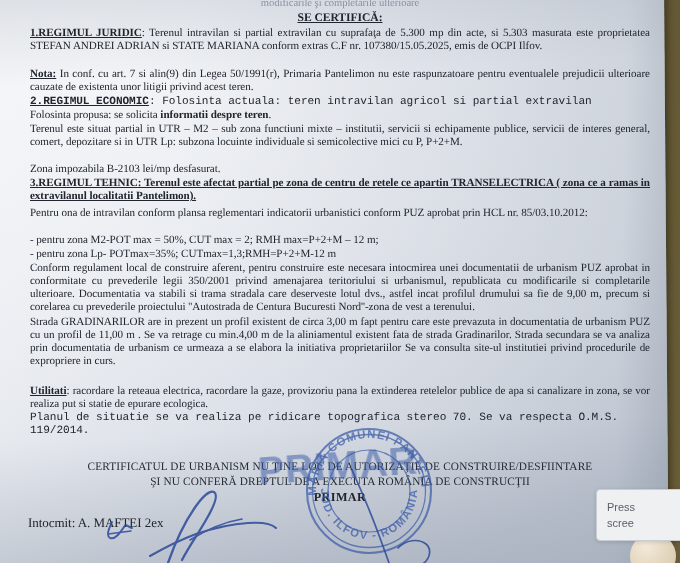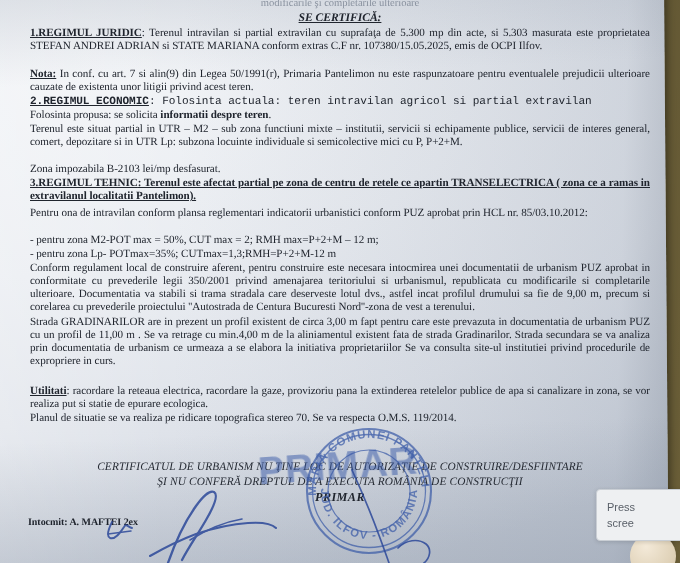--- a/index.html
+++ b/index.html
@@ -75,21 +75,21 @@
     text-rendering: geometricPrecision;
   }
 
   .blk {
     left: 30px;
     width: 620px;
     text-align: justify;
     text-justify: inter-word;
   }
 
-  .ctr { text-align: center; width: 620px; left: 30px; font-style: italic; }
+  .ctr { text-align: center; width: 620px; left: 30px; }
 
   b, .b { font-weight: bold; }
   u, .u { text-decoration: underline; }
 
   .cutline {
     left: 30px;
     top: -3px;
     width: 620px;
     text-align: center;
     color: #6a7484;
@@ -227,30 +227,30 @@
 
     <div class="txt blk" style="top:262px;"> Conform regulament local de construire aferent, pentru construire este necesara intocmirea unei documentatii de urbanism PUZ aprobat in conformitate cu prevederile legii 350/2001 privind amenajarea teritoriului si urbanismul, republicata cu modificarile si completarile ulterioare. Documentatia va stabili  si trama stradala care deserveste lotul dvs., astfel incat profilul drumului sa fie de 9,00 m, precum si corelarea cu prevederile proiectului ''Autostrada de Centura Bucuresti Nord''-zona de vest a terenului.</div>
 
     <div class="txt blk" style="top:316px;">Strada GRADINARILOR are in prezent un profil existent de circa 3,00 m fapt pentru care este prevazuta in documentatia de urbanism PUZ cu un profil de 11,00 m . Se va retrage cu min.4,00 m de la aliniamentul existent fata de strada Gradinarilor. Strada secundara se va analiza prin documentatia de urbanism ce urmeaza a se elabora la initiativa proprietariilor Se va consulta site-ul institutiei privind procedurile de expropriere in curs.</div>
 
 
     <div class="txt blk" style="top:385px;">
       <b><u>Utilitati</u></b><span>: racordare la reteaua electrica, racordare la gaze, provizoriu pana la extinderea retelelor publice de apa si canalizare in zona, se vor realiza put si statie de epurare ecologica.</span>
     </div>
 
-    <div class="txt blk" style="top:412px; text-align:left;">Planul de situatie se va realiza pe ridicare topografica stereo 70. Se va respecta  O.M.S. 119/2014.</div>
+    <div class="txt blk" style="top:412px; text-align:left;font-family:Liberation Mono, monospace;">Planul de situatie se va realiza pe ridicare topografica stereo 70. Se va respecta  O.M.S. 119/2014.</div>
 
 
 
     <div class="txt ctr decl" style="top:460px;">CERTIFICATUL DE URBANISM NU ŢINE LOC DE AUTORIZAŢIE DE CONSTRUIRE/DESFIINTARE</div>
     <div class="txt ctr decl" style="top:475px;">ŞI NU CONFERĂ DREPTUL DE A EXECUTA ROMÂNIA DE CONSTRUCŢII</div>
 
     <div class="txt ctr" style="top:491px; font-weight:bold; font-size:12.2px; letter-spacing:.4px;">PRIMAR</div>
 
-    <div class="txt" style="left:28px; top:516px; font-size:10px;font-weight:bold;">Intocmit: A. MAFTEI 2ex</div>
+    <div class="txt" style="left:28px; top:516px; font-size:13px;">Intocmit: A. MAFTEI 2ex</div>
 
   </div>
 
   <div id="stampword">PRIMAR</div>
 
   <div id="stamp">
     <svg width="146" height="146" viewBox="0 0 146 146" xmlns="http://www.w3.org/2000/svg">
       <defs>
         <path id="arcTop" d="M 20,73 A 53,53 0 0 1 126,73" fill="none"></path>
         <path id="arcBot" d="M 25,73 A 48,48 0 0 0 121,73" fill="none"></path>

